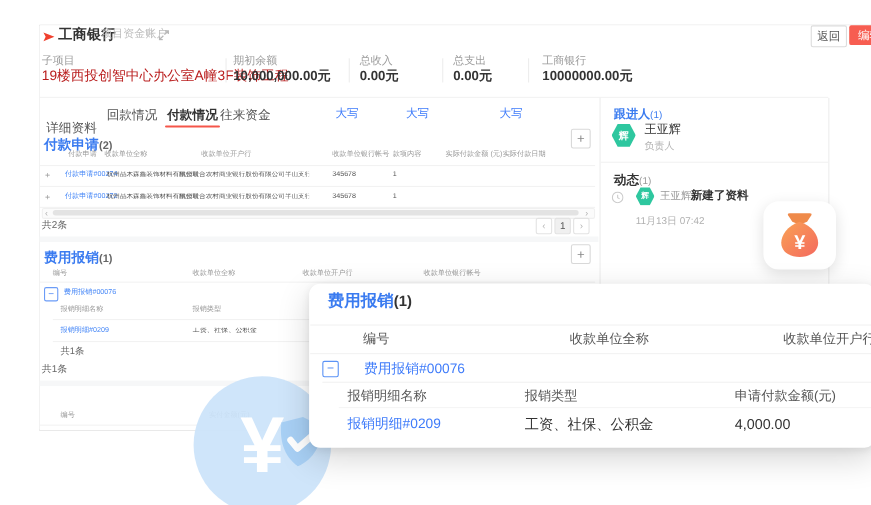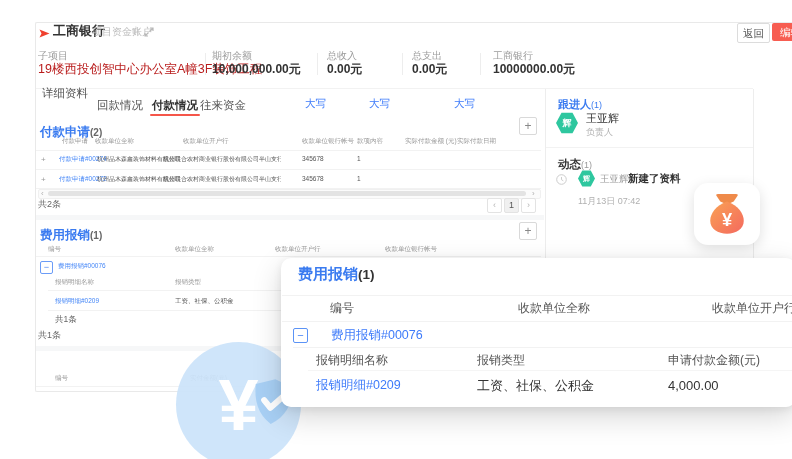--- a/index.html
+++ b/index.html
@@ -113,21 +113,21 @@
   <span class="ab daxie" style="left:369px;top:64px">大写</span>
   <div class="ab vline" style="left:402px;top:53px;height:22px"></div>
   <span class="ab lbl" style="left:412px;top:51px">总支出</span>
   <span class="ab val" style="left:412px;top:63px">0.00元</span>
   <span class="ab daxie" style="left:454px;top:64px">大写</span>
   <div class="ab vline" style="left:480px;top:53px;height:22px"></div>
   <span class="ab lbl" style="left:493px;top:51px">工商银行</span>
   <span class="ab val" style="left:493px;top:63px">10000000.00元</span>
   <div class="ab hline" style="left:36px;top:88px;width:717px"></div>
 
-  <span class="ab tab" style="left:42px;top:88px">详细资料</span>
+  <span class="ab tab" style="left:42px;top:112px">详细资料</span>
   <span class="ab tab" style="left:97px;top:100px">回款情况</span>
   <span class="ab tab active" style="left:152px;top:100px">付款情况</span>
   <span class="ab tab" style="left:200px;top:100px">往来资金</span>
   <div class="ab tabline" style="left:150px;top:114px;width:50px"></div>
 
   <div class="ab" style="left:40px;top:123px">
     <span class="sec-title">付款申请</span><span class="sec-count">(2)</span>
   </div>
   <div class="ab plusbtn" style="left:519px;top:117px">+</div>
 

